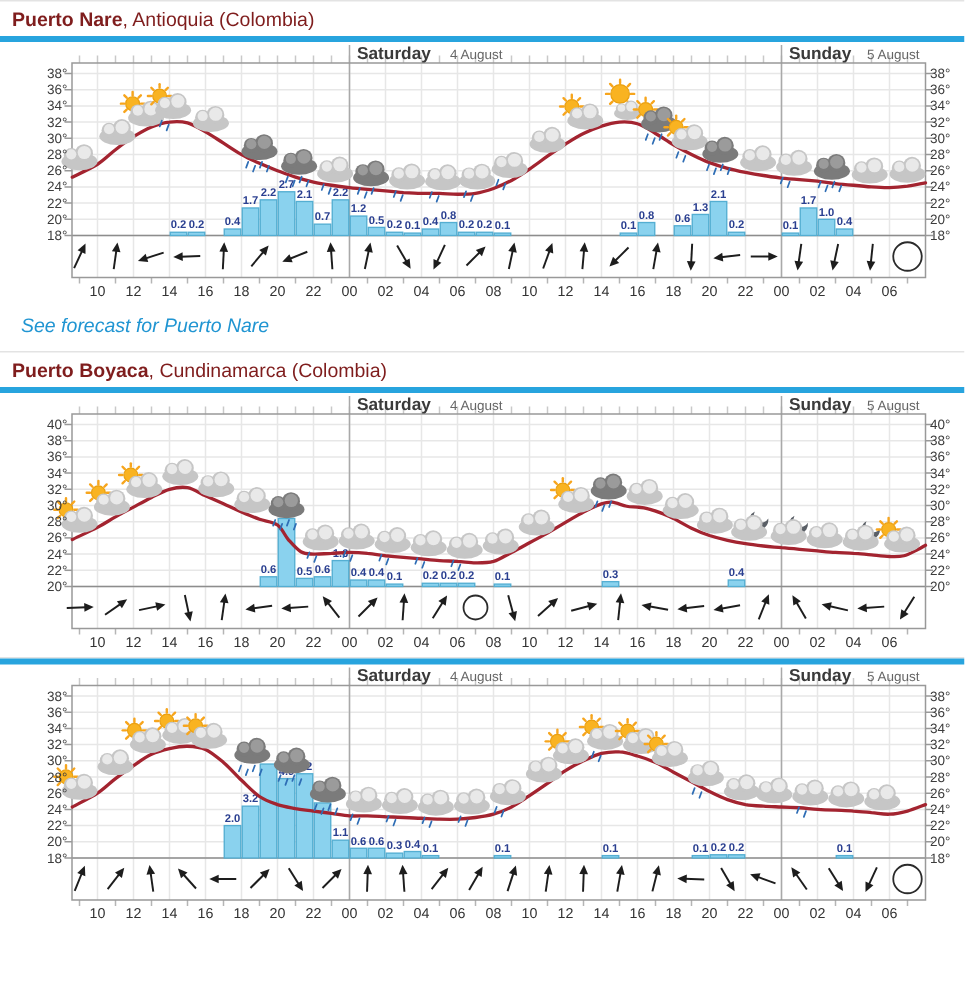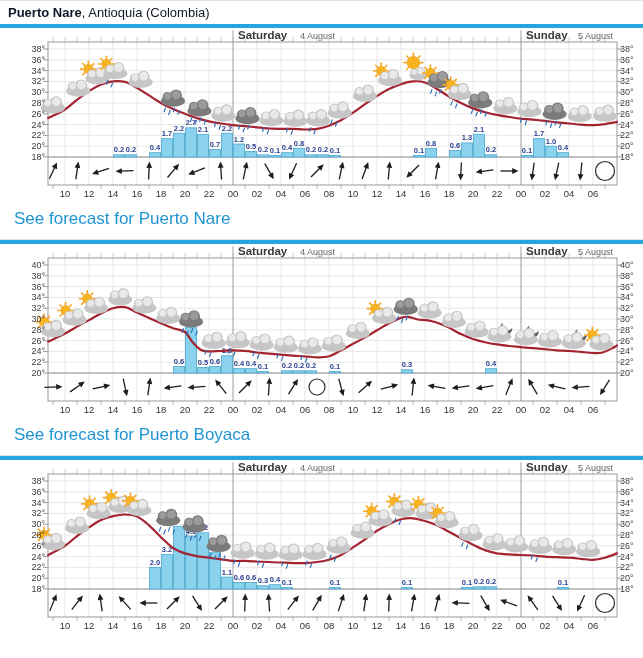--- a/index.html
+++ b/index.html
@@ -1,28 +1,28 @@
 <!DOCTYPE html>
 <html><head>
 <meta charset="utf-8">
 <style>
   html,body{margin:0;padding:0;background:#ffffff;}
   body{width:643px;font-family:"Liberation Sans",sans-serif;}
   .panel{border-top:1px solid #e3e3e3;}
-  .ph{margin:0;padding:5px 0 3px 8px;font-size:13px;color:#0f172a;font-weight:400;line-height:1.15;}
+  .ph{margin:0;padding:5px 0 3px 8px;font-size:13px;color:#7f1d1d;font-weight:400;line-height:1.15;}
   .ph strong{font-weight:700;}
   .rule{height:4px;background:#28a4de;}
   svg.chart{display:block;}
   svg text{font-family:"Liberation Sans",sans-serif;}
   .al{font-size:9px;fill:#3c3c3c;}
   .tl{font-size:9.5px;fill:#333;}
   .bl{font-size:7.5px;font-weight:700;fill:#2a3f90;}
   .dl{font-size:11.5px;font-weight:700;fill:#3a3a3a;}
   .dd{font-size:9px;fill:#666;}
-  .flink{display:block;margin:5px 0 10px 14px;font-size:17px;color:#2095d2;text-decoration:none;cursor:pointer;}
+  .flink{display:block;margin:5px 0 10px 14px;font-size:13px;color:#2095d2;text-decoration:none;cursor:pointer;font-style:italic;}
 </style>
 </head>
 <body>
 
 <div class="panel">
   <h2 class="ph"><strong>Puerto Nare</strong><span>, Antioquia (Colombia)</span></h2>
   <div class="rule"></div>
   <svg id="chart-0" class="chart" width="643" height="176" viewBox="0 0 643 176">
       <g>
         <line x1="48" y1="129" x2="617" y2="129" stroke="#e7e7e7"></line>
@@ -710,20 +710,21 @@
         <text x="238" y="11" class="dl">Saturday</text>
         <text x="300" y="11" class="dd">4 August</text>
         <text x="526" y="11" class="dl">Sunday</text>
         <text x="578" y="11" class="dd">5 August</text>
       </g>
     </svg>
   <a class="flink" href="#">See forecast for Puerto Nare</a>
 </div>
 
 <div class="panel">
+  <h2 class="ph"><strong>Puerto Boyaca</strong><span>, Cundinamarca (Colombia)</span></h2>
   <div class="rule"></div>
   <svg id="chart-1" class="chart" width="643" height="176" viewBox="0 0 643 176">
       <g>
         <line x1="48" y1="129" x2="617" y2="129" stroke="#e7e7e7"></line>
         <line x1="48" y1="118.2" x2="617" y2="118.2" stroke="#e7e7e7"></line>
         <line x1="48" y1="107.4" x2="617" y2="107.4" stroke="#e7e7e7"></line>
         <line x1="48" y1="96.6" x2="617" y2="96.6" stroke="#e7e7e7"></line>
         <line x1="48" y1="85.8" x2="617" y2="85.8" stroke="#e7e7e7"></line>
         <line x1="48" y1="75" x2="617" y2="75" stroke="#e7e7e7"></line>
         <line x1="48" y1="64.19999999999999" x2="617" y2="64.19999999999999" stroke="#e7e7e7"></line>
@@ -1330,21 +1331,20 @@
         <text x="521" y="169" text-anchor="middle" class="tl">00</text>
         <text x="545" y="169" text-anchor="middle" class="tl">02</text>
         <text x="569" y="169" text-anchor="middle" class="tl">04</text>
         <text x="593" y="169" text-anchor="middle" class="tl">06</text>
         <text x="238" y="11" class="dl">Saturday</text>
         <text x="300" y="11" class="dd">4 August</text>
         <text x="526" y="11" class="dl">Sunday</text>
         <text x="578" y="11" class="dd">5 August</text>
       </g>
     </svg>
-  <a class="flink" href="#">See forecast for Puerto Boyaca</a>
 </div>
 
 <div class="panel">
   <div class="rule"></div>
   <svg id="chart-2" class="chart" width="643" height="176" viewBox="0 0 643 176">
       <g>
         <line x1="48" y1="129" x2="617" y2="129" stroke="#e7e7e7"></line>
         <line x1="48" y1="118.2" x2="617" y2="118.2" stroke="#e7e7e7"></line>
         <line x1="48" y1="107.4" x2="617" y2="107.4" stroke="#e7e7e7"></line>
         <line x1="48" y1="96.6" x2="617" y2="96.6" stroke="#e7e7e7"></line>

